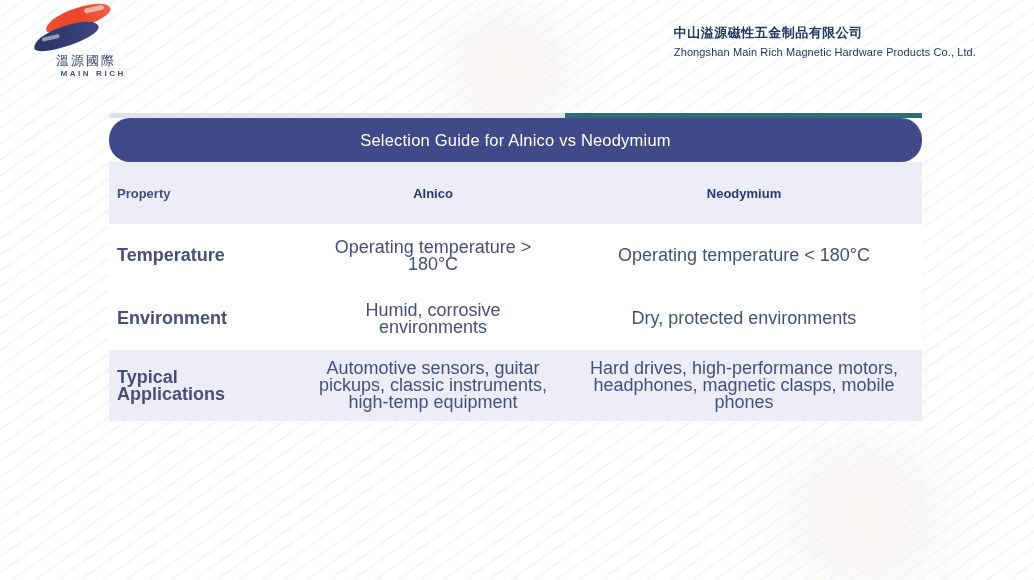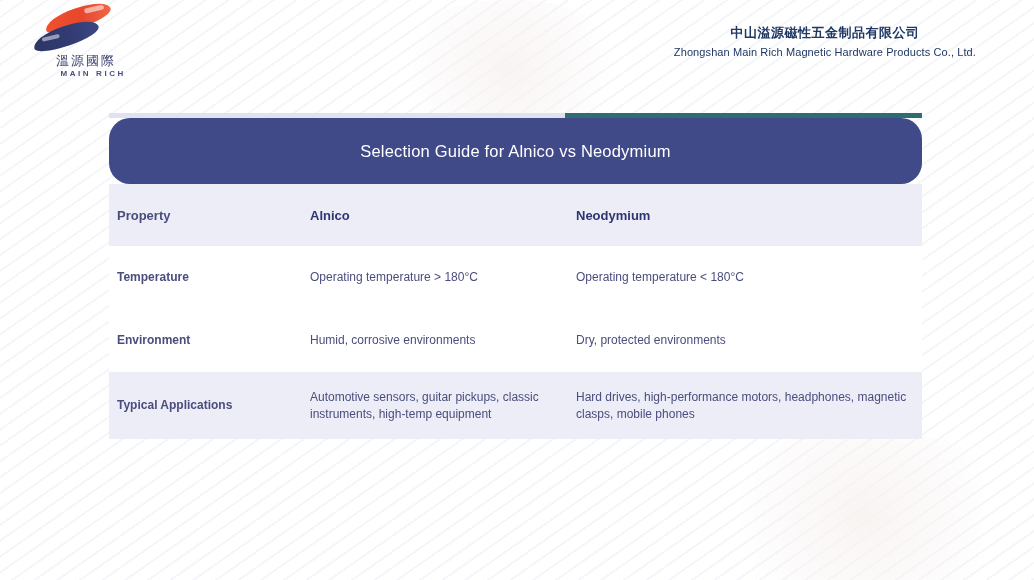--- a/index.html
+++ b/index.html
@@ -113,21 +113,21 @@
     font-size: 8px;
     letter-spacing: 2.6px;
     color: #4a4f7a;
     font-weight: bold;
   }
 
   .company-block {
     position: absolute;
     right: 58px;
     top: 24px;
-    text-align: center;
+    text-align: left;
   }
   .company-cn {
     font-size: 13px;
     font-weight: bold;
     color: #1f3864;
     font-family: "DejaVu Sans", sans-serif;
     letter-spacing: 0.5px;
     line-height: 18px;
   }
   .company-en {
@@ -154,21 +154,21 @@
   .accent-left {
     width: 456px;
     background: #dfe2ef;
   }
   .accent-right {
     flex: 1;
     background: #2f6d75;
   }
 
   .table-title {
-    height: 66px;
+    height: 44px;
     background: #414a89;
     color: #ffffff;
     display: flex;
     align-items: center;
     justify-content: center;
     font-size: 16.5px;
     letter-spacing: 0.2px;
     border-radius: 21px;
   }
 
@@ -179,34 +179,34 @@
   }
   .grid-table col.c-prop  { width: 191px; }
   .grid-table col.c-alni  { width: 266px; }
   .grid-table col.c-neod  { width: 356px; }
 
   .grid-table tr.shade td { background: #ecedf7; margin-top: 16px; }
   .grid-table tr.plain td { background: #ffffff; }
 
   .grid-table td {
     padding: 10px 10px;
-    font-size: 12px;
+    font-size: 18px;
     color: #4a4d7d;
     line-height: 17px;
     vertical-align: middle;
   }
 
   .col-prop {
     padding-left: 8px !important;
     font-weight: bold;
     color: #2e3571;
     text-align: left;
     font-size: 12.8px;
   }
-  .col-ctr { }
+  .col-ctr { text-align: center; }
   .col-left { text-align: left; }
 
   thead .col-prop { font-size: 13px; }
   thead td { height: 42px; }
   thead .col-ctr { font-weight: bold; color: #2e3571; font-size: 13px; }
 
   .r-temp td   { height: 43px; }
   .r-stab td   { height: 47px; }
   .r-env td    { height: 43px; }
   .r-core td   { height: 47px; }

